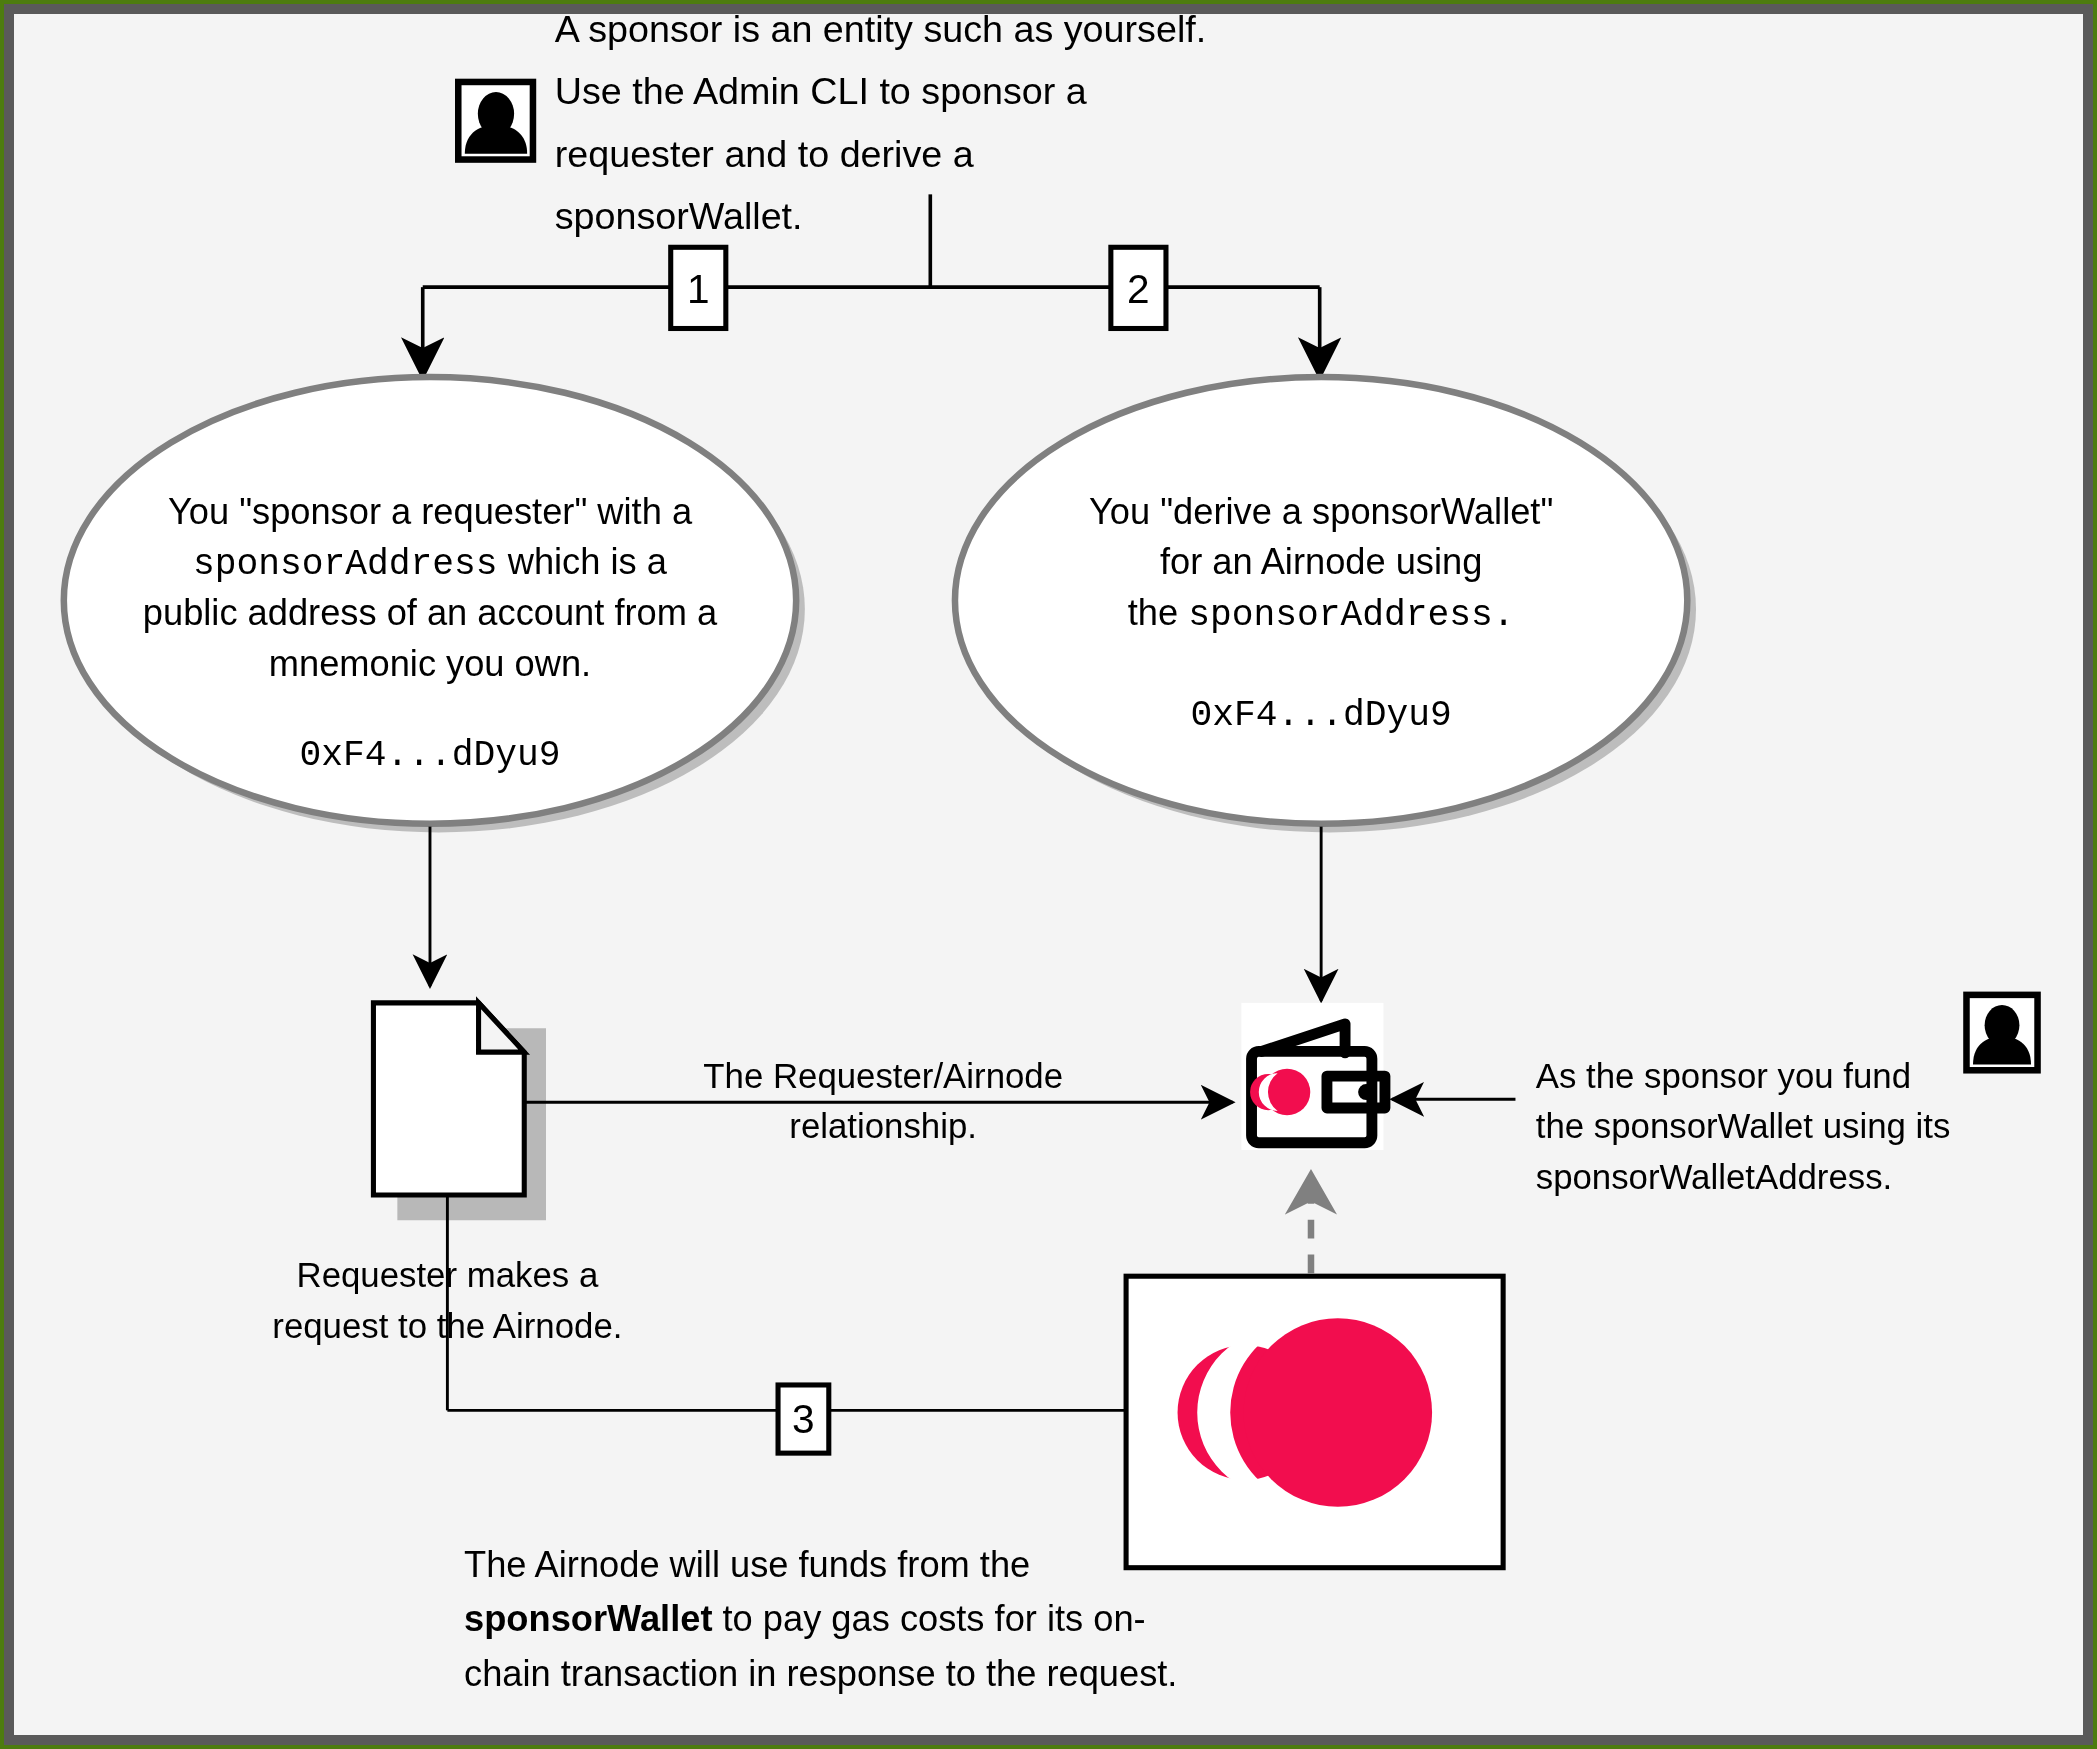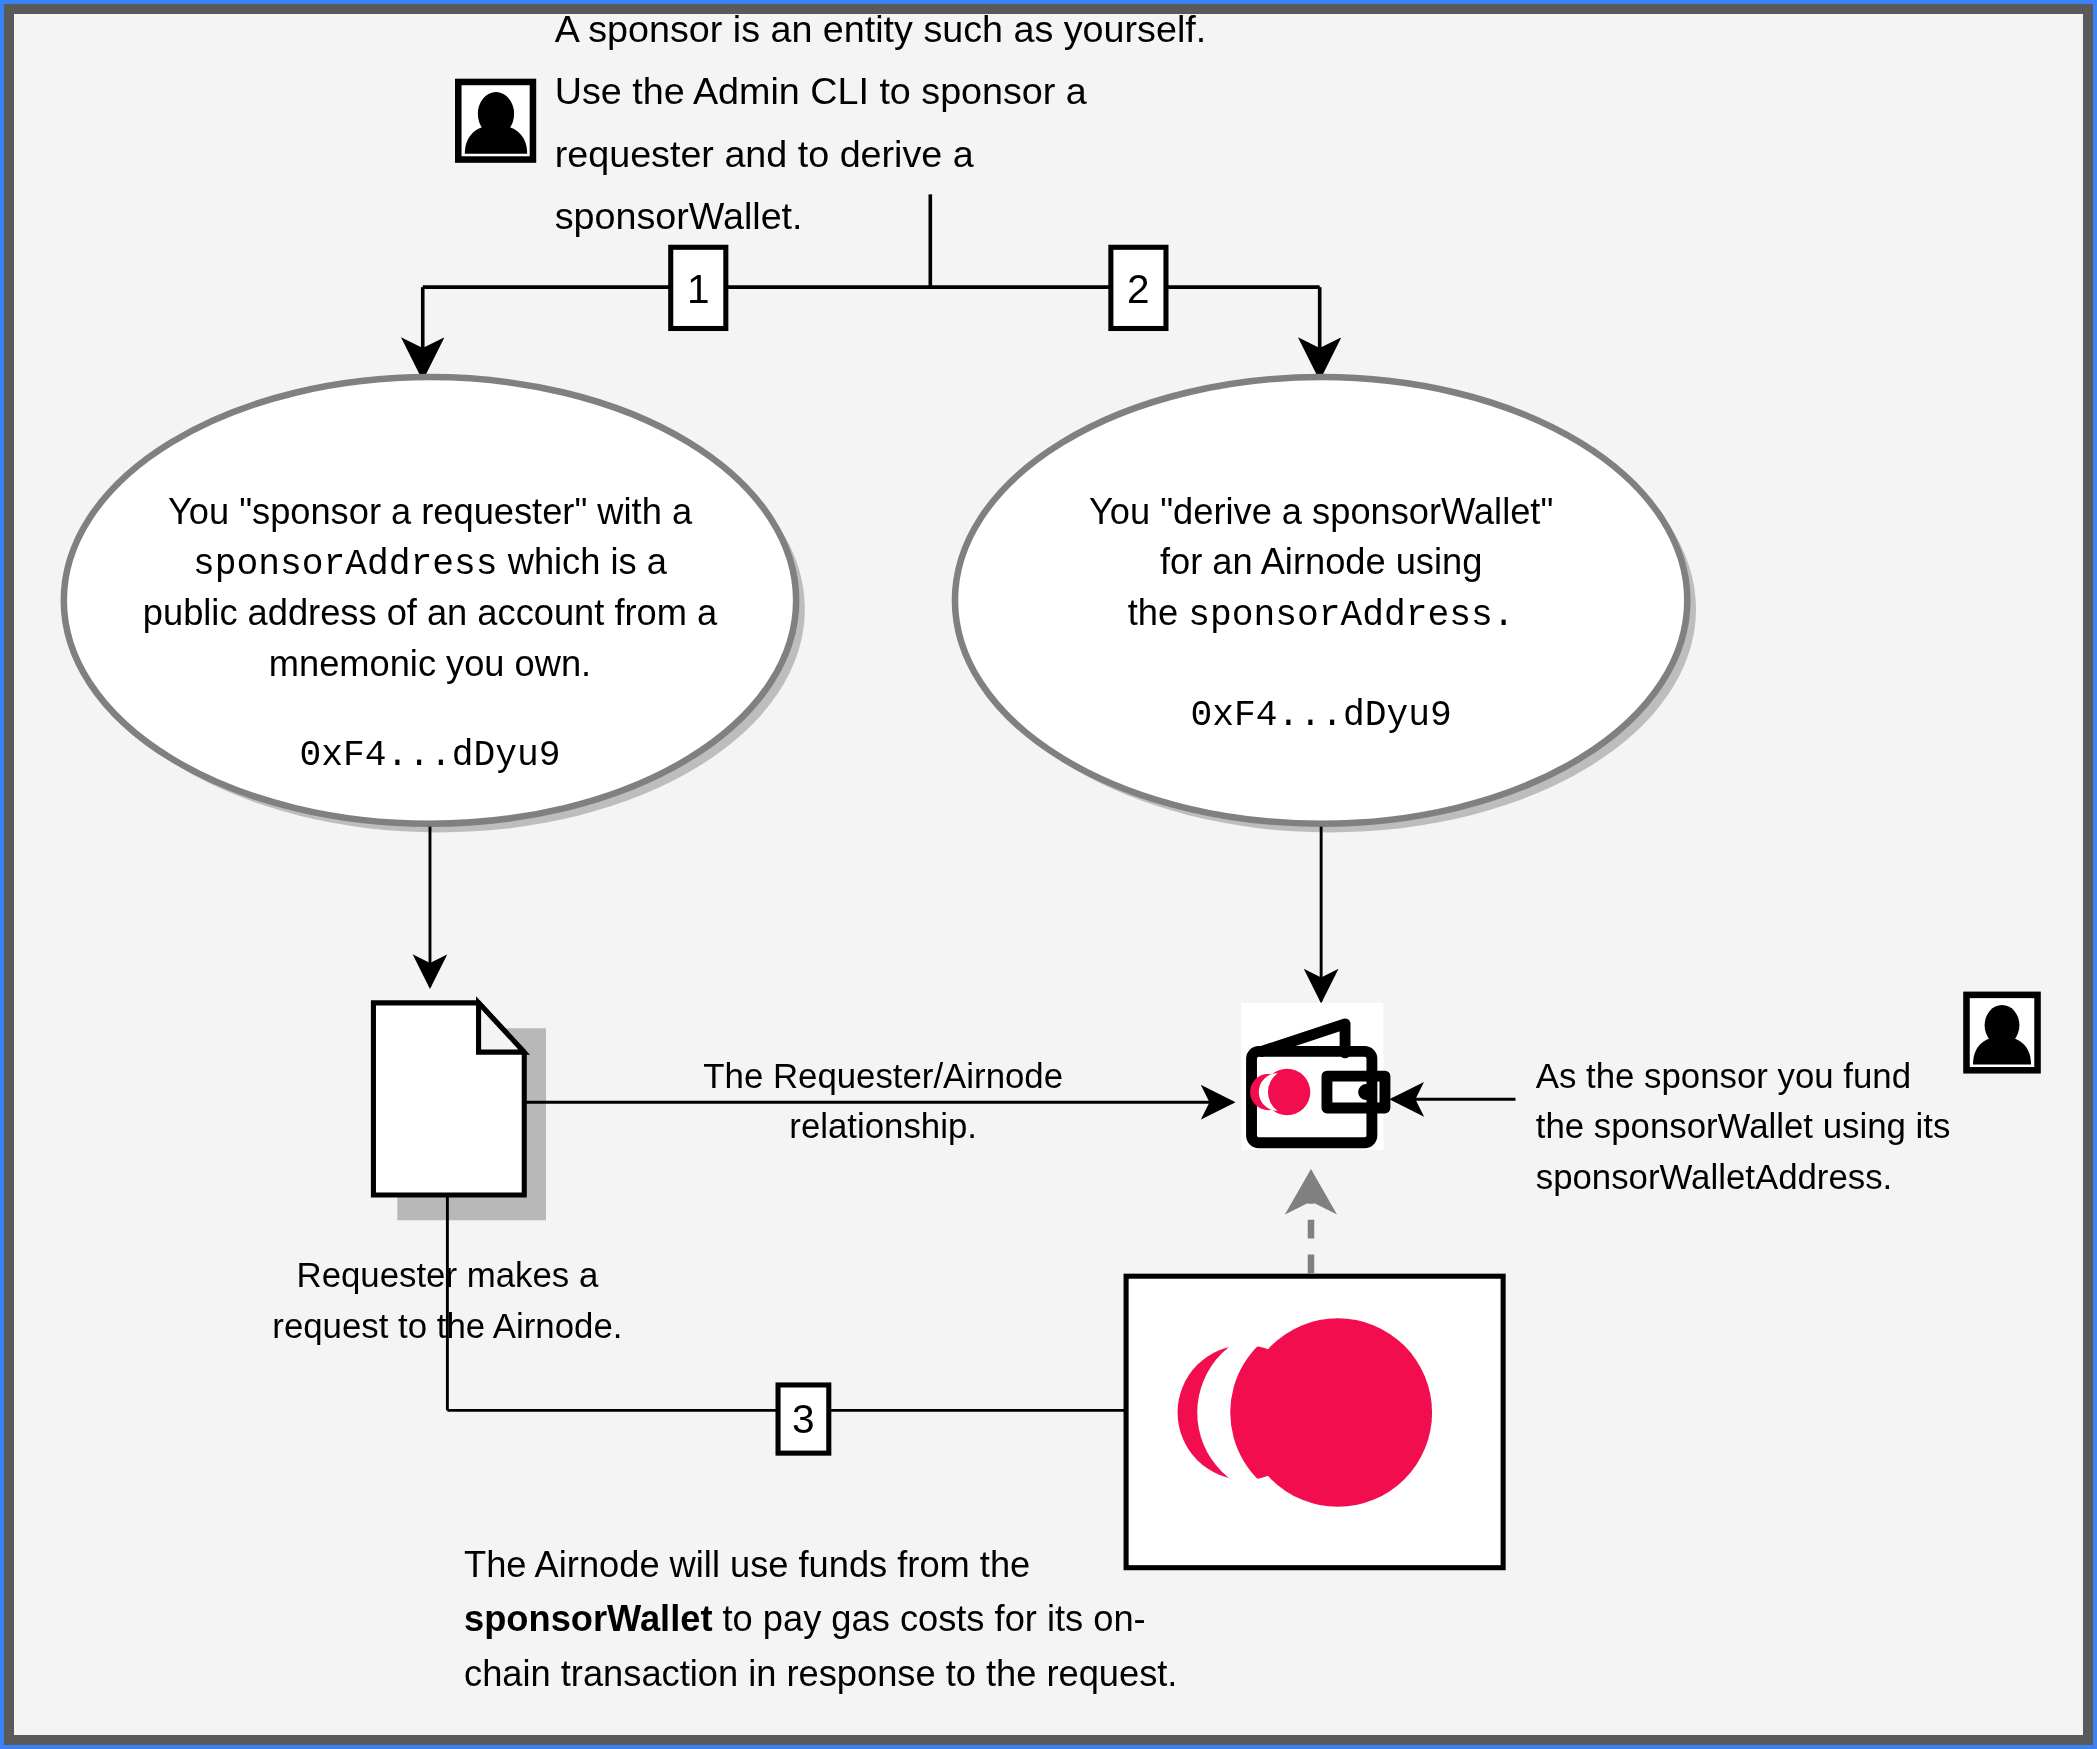--- a/index.html
+++ b/index.html
@@ -4,21 +4,21 @@
 <style>
   html, body {
     margin: 0;
     padding: 0;
     background: #ffffff;
   }
   #root {
     position: relative;
     width: 2097px;
     height: 1749px;
-    background: #3b82f6;
+    background: #4d7c0f;
     font-family: "Liberation Sans", sans-serif;
     overflow: hidden;
   }
   #frame {
     position: absolute;
     left: 4.4px;
     top: 4.4px;
     width: 2089px;
     height: 1741px;
     box-sizing: border-box;

